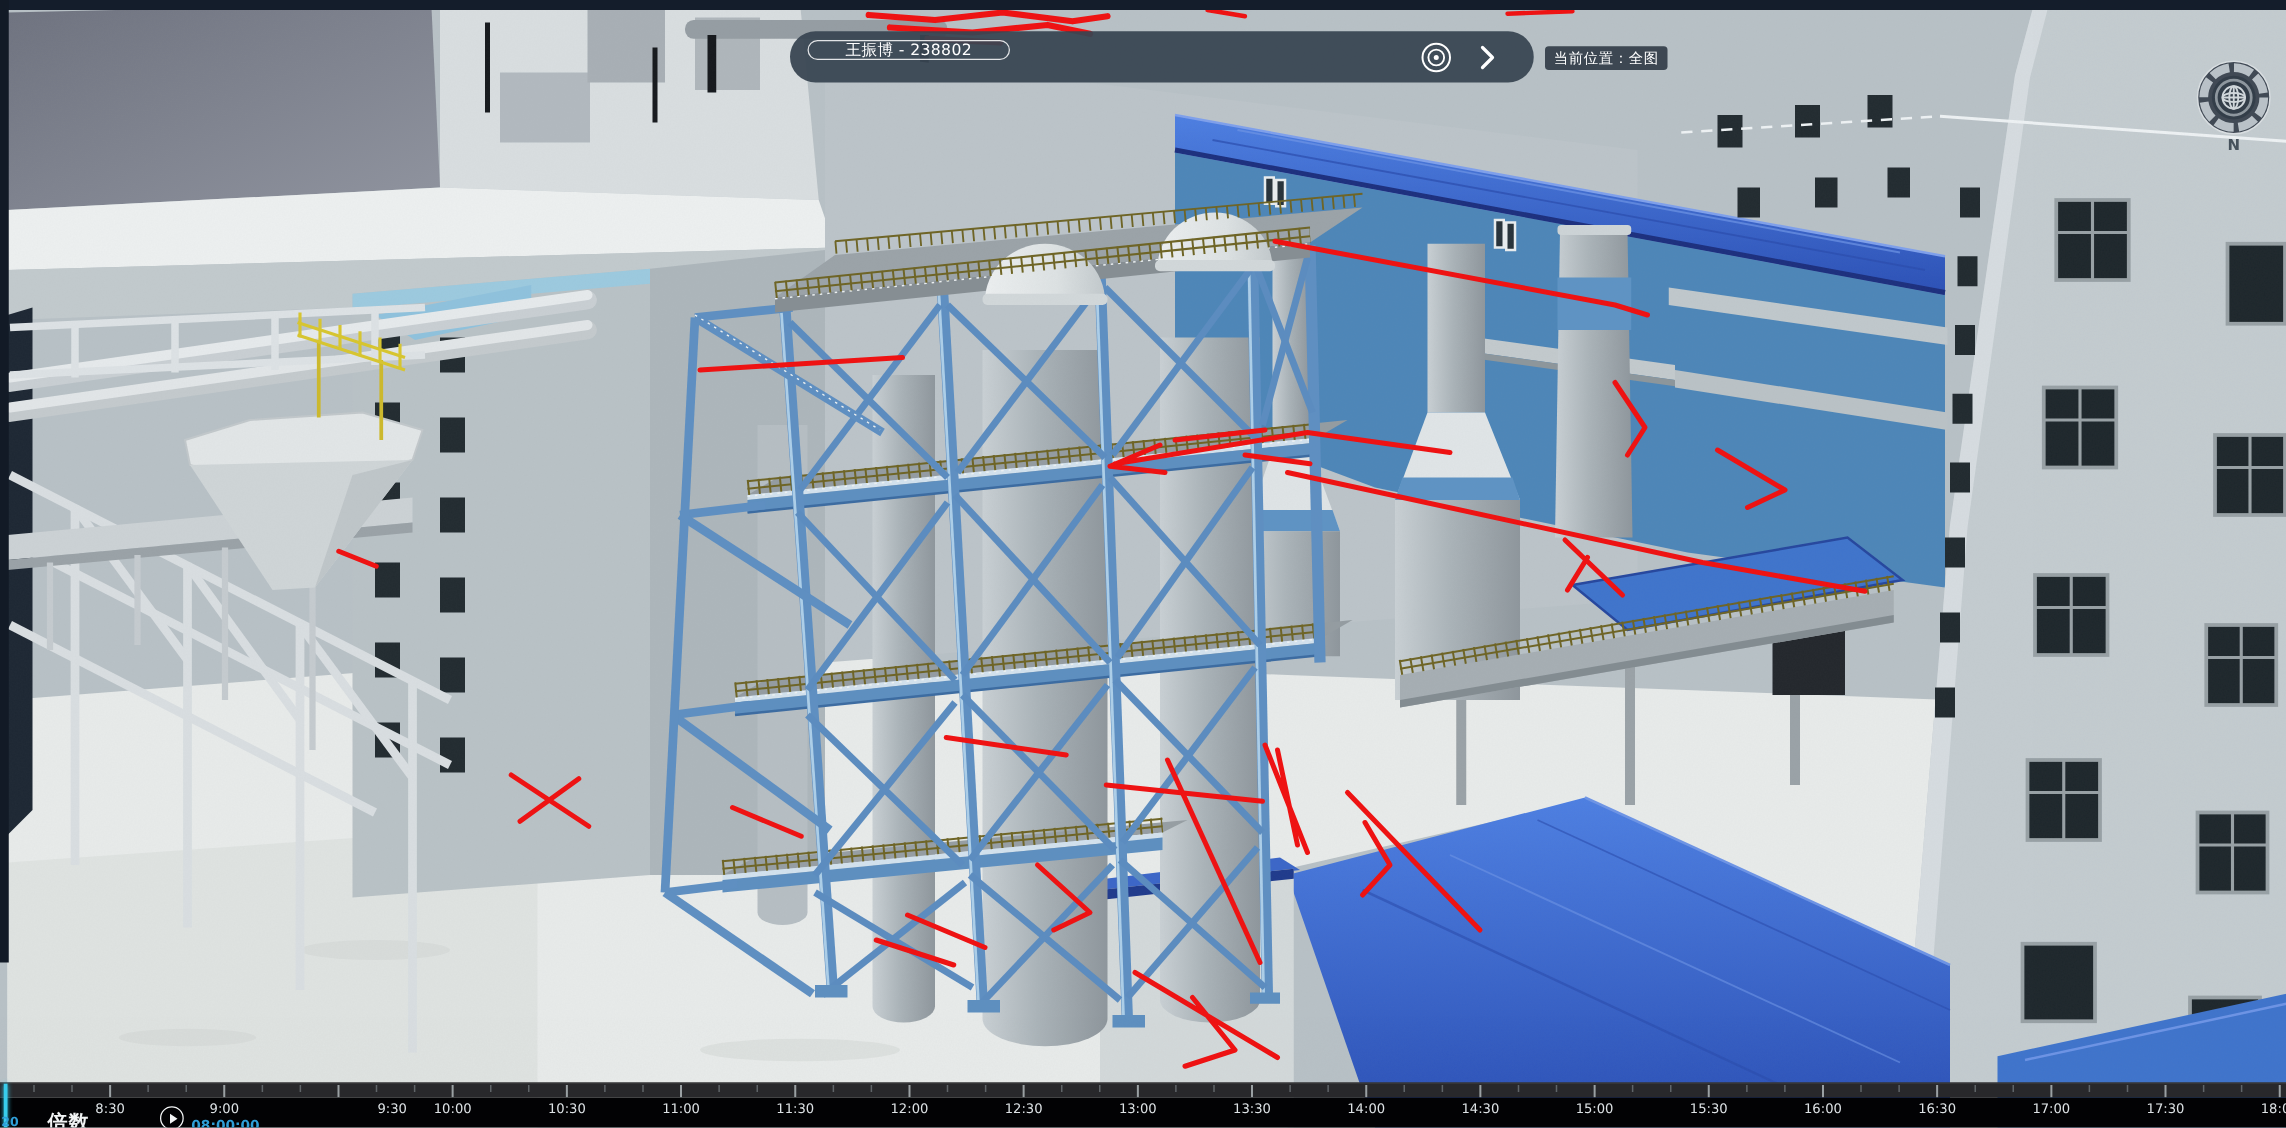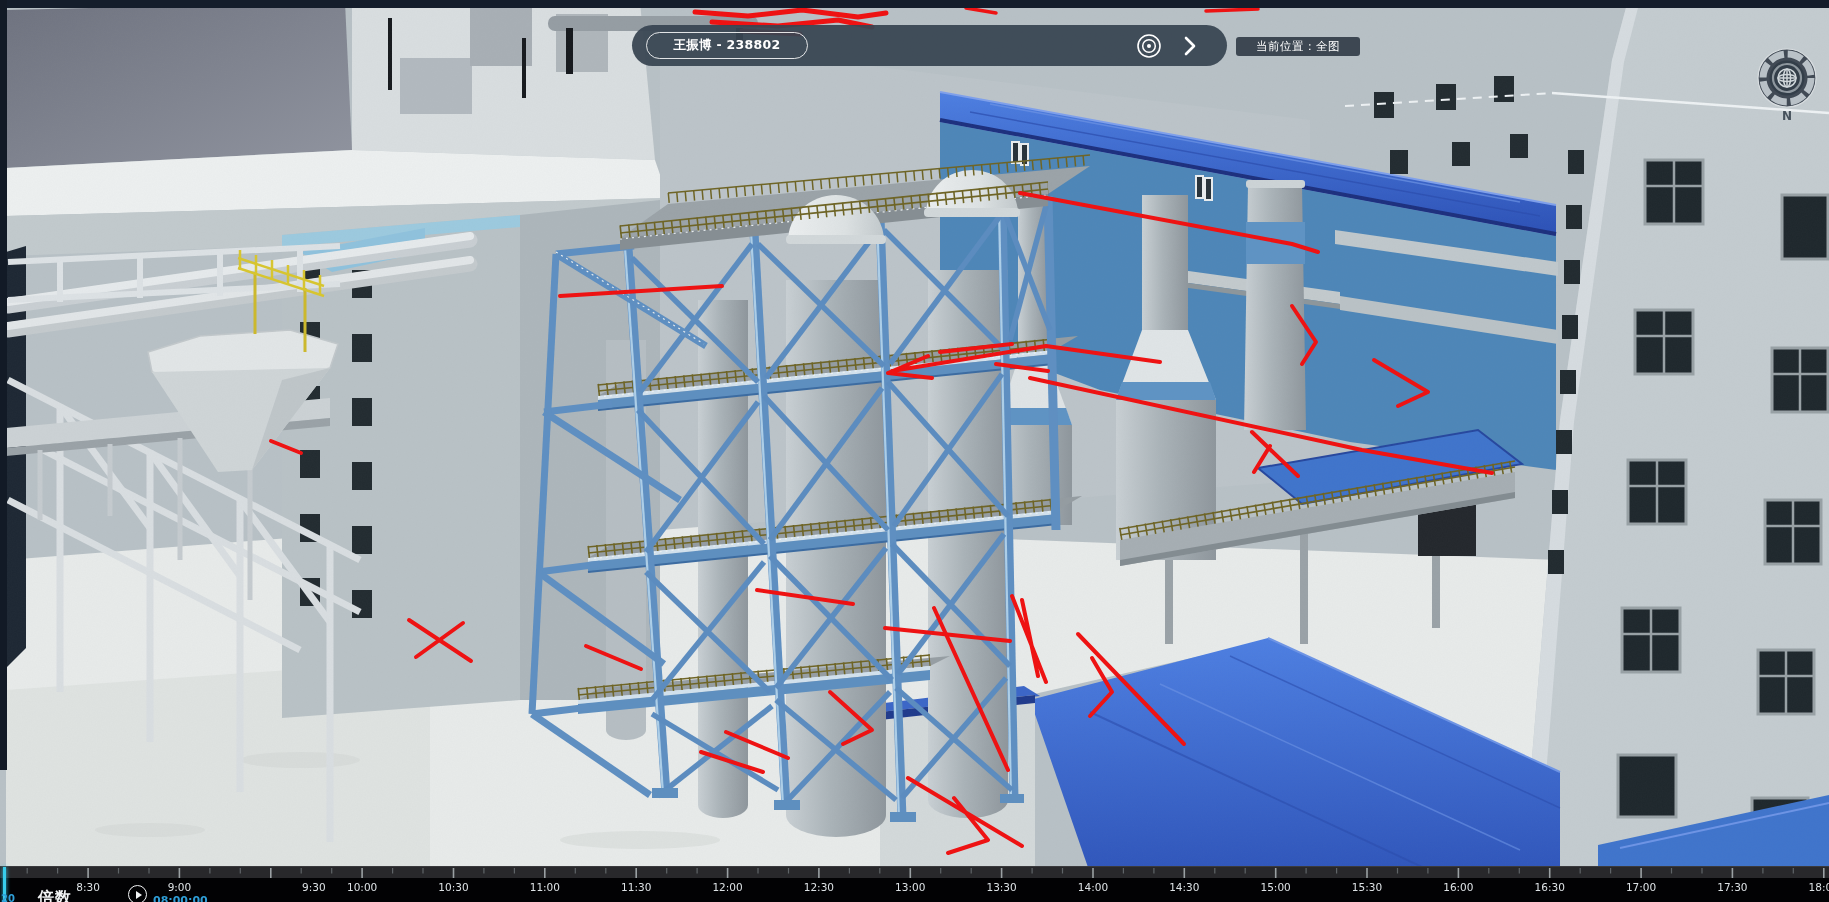--- a/index.html
+++ b/index.html
@@ -12,34 +12,34 @@
   #scene{position:absolute;inset:0;cursor:grab;}
   #scene svg{display:block;}
 
   
   .topbar{
     position:absolute;left:632px;top:25px;width:595px;height:41px;
     background:rgba(56,69,82,.94);border-radius:21px;
     display:flex;align-items:center;padding:0;box-sizing:border-box;
   }
   .pill{
-    position:absolute;height:27px;border:1px solid rgba(255,255,255,.85);
+    position:absolute;height:16px;border:1px solid rgba(255,255,255,.85);
     border-radius:14px;display:flex;align-items:center;justify-content:center;
-    color:#fff;font-size:12.5px;font-weight:700;letter-spacing:.3px;
+    color:#fff;font-size:12.5px;font-weight:400;letter-spacing:.3px;
     box-sizing:border-box;cursor:pointer;background:transparent;
   }
   .pill.user{left:14px;top:7px;width:162px;}
   .pill.dates{left:190px;top:7px;width:294px;justify-content:flex-start;padding:0 13px;gap:7px;}
   .pill .sep{opacity:.9;margin:0 6px;}
   .iconbtn{position:absolute;top:7px;width:27px;height:27px;display:flex;align-items:center;justify-content:center;cursor:pointer;}
   .iconbtn.locate{left:503px;}
   .iconbtn.next{left:544px;}
 
   .loc-badge{
-    position:absolute;left:1236px;top:37px;height:19px;padding:0 20px;
+    position:absolute;left:1236px;top:37px;height:19px;padding:0 7px;
     background:rgba(50,61,72,.92);color:#fff;font-size:11.5px;line-height:19px;
     border-radius:3px;letter-spacing:.5px;white-space:nowrap;
   }
 
   
   .compass{position:absolute;left:1750px;top:42px;width:74px;height:84px;cursor:pointer;}
 
   
   .tl-ruler{position:absolute;left:0;top:866px;width:1829px;height:12px;background:#28282b;border-top:1px solid #3a3a3d;box-sizing:border-box;cursor:pointer;}
   .tl-ruler svg{position:absolute;inset:0;}

